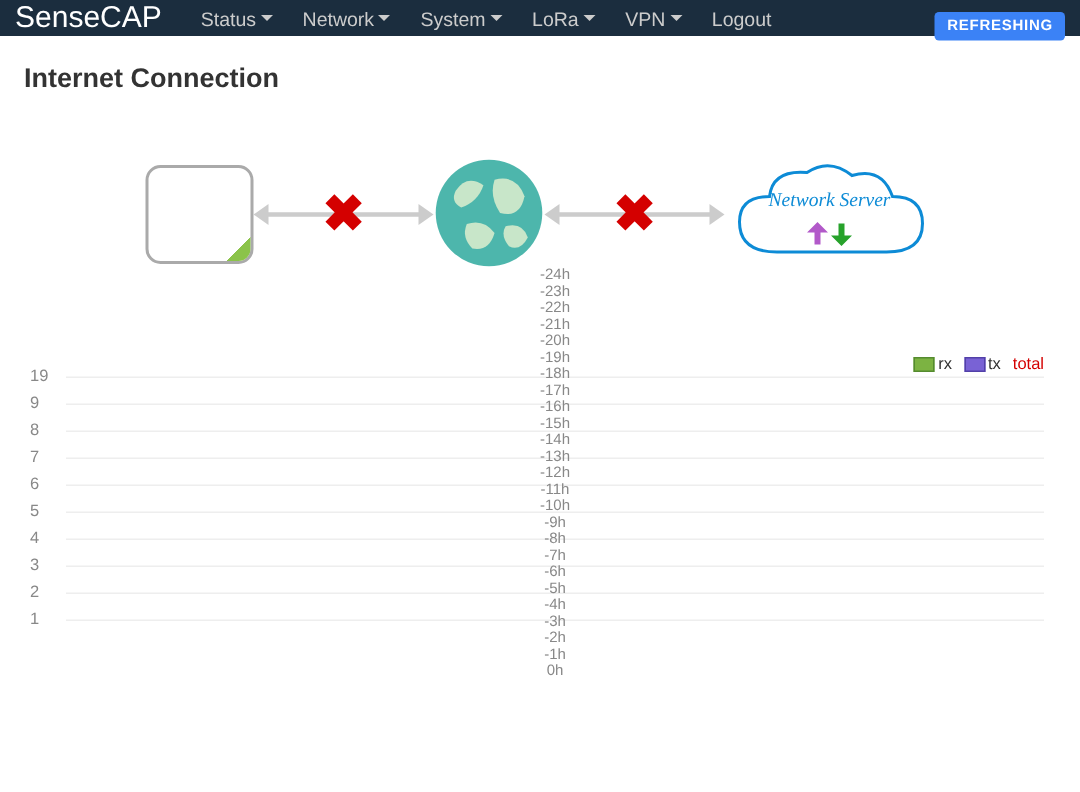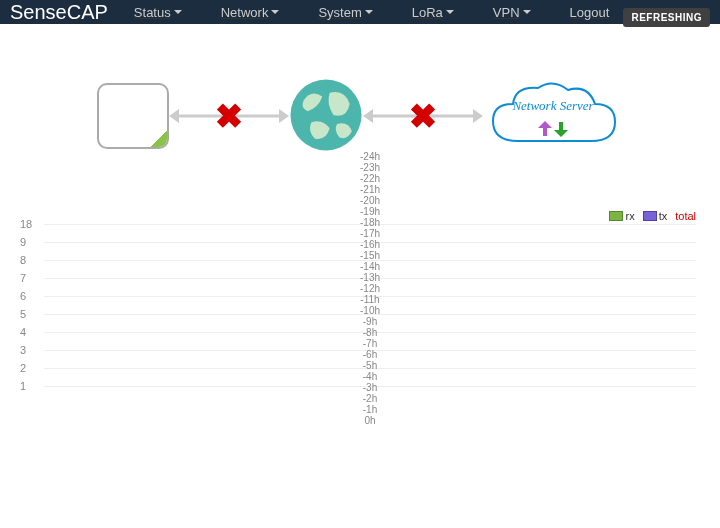--- a/index.html
+++ b/index.html
@@ -1,23 +1,23 @@
 <!DOCTYPE html>
 <html><head>
 <meta charset="utf-8">
 <style>
   * { box-sizing: border-box; margin: 0; padding: 0; }
   body { font-family: "Helvetica Neue", Helvetica, Arial, sans-serif; font-size: 14px; color: #333; background: #fff; width: 720px; }
   
   .navbar { background: #1b2d3e; height: 24px; display: flex; align-items: center; padding: 0 10px; position: relative; }
   .brand { color: #fff; font-size: 20px; font-weight: 500; margin-right: 18px; text-decoration: none; cursor: pointer; }
-  .nav-menu { display: flex; gap: 23px; text-decoration: underline; }
+  .nav-menu { display: flex; gap: 4px; }
   .nav-item { color: #ccc; font-size: 13px; padding: 6px 8px; cursor: pointer; display: flex; align-items: center; gap: 3px; }
   .caret { display: inline-block; width: 0; height: 0; border-left: 4px solid transparent; border-right: 4px solid transparent; border-top: 4px solid #ccc; }
-  .refresh-btn { position: absolute; right: 10px; top: 8px; background: #404040; color: #fff; font-size: 10px; font-weight: bold; padding: 4px 8px; border: none; border-radius: 3px; cursor: pointer; letter-spacing: 0.5px; }
+  .refresh-btn { position: absolute; right: 10px; top: 8px; background: #3b82f6; color: #fff; font-size: 10px; font-weight: bold; padding: 4px 8px; border: none; border-radius: 3px; cursor: pointer; letter-spacing: 0.5px; }
   
   .content { padding: 12px 16px 0 16px; }
   h2.section { font-size: 18px; font-weight: bold; color: #333; margin: 6px 0 20px 0; }
   
   .conn-diagram { display: flex; align-items: center; justify-content: center; gap: 0; height: 120px; margin: 20px 0 40px 0; }
   .conn-icon { flex-shrink: 0; }
   .device-box { width: 72px; height: 66px; border: 2px solid #aaa; border-radius: 10px; background: #fff; position: relative; }
   .device-box::after { content: ""; position: absolute; right: 0; bottom: 0; width: 16px; height: 16px; background: linear-gradient(135deg, transparent 50%, #8bc34a 50%); border-bottom-right-radius: 8px; }
   .conn-link { position: relative; width: 120px; height: 10px; display: flex; align-items: center; }
   .conn-line { position: absolute; left: 8px; right: 8px; top: 50%; height: 3px; background: #ccc; transform: translateY(-50%); }
@@ -72,20 +72,21 @@
       </div>
     <div class="nav-item">
         <span>Logout</span>
       </div>
   </div>
   <button class="refresh-btn">REFRESHING</button>
 </div>
 
 <div class="content">
 
+  <h2 class="section">Internet Connection</h2>
 
   <div class="conn-diagram">
 
     <div class="conn-icon">
       <div class="device-box"></div>
     </div>
 
     <div class="conn-link">
       <div class="arr-left"></div>
       <div class="conn-line"></div>
@@ -152,21 +153,21 @@
           <div class="chart-y-tick" style="top: 50%;">5</div>
           <div class="chart-grid-line" style="top: 50%;"></div>
           <div class="chart-y-tick" style="top: 40%;">6</div>
           <div class="chart-grid-line" style="top: 40%;"></div>
           <div class="chart-y-tick" style="top: 30%;">7</div>
           <div class="chart-grid-line" style="top: 30%;"></div>
           <div class="chart-y-tick" style="top: 20%;">8</div>
           <div class="chart-grid-line" style="top: 20%;"></div>
           <div class="chart-y-tick" style="top: 10%;">9</div>
           <div class="chart-grid-line" style="top: 10%;"></div>
-          <div class="chart-y-tick" style="top: 0%;">18</div>
+          <div class="chart-y-tick" style="top: 0%;">19</div>
           <div class="chart-grid-line" style="top: 0%;"></div>
         </div>
       <div class="chart-x-axis" id="chart-x-axis">
           <span class="chart-x-tick">-24h</span>
           <span class="chart-x-tick">-23h</span>
           <span class="chart-x-tick">-22h</span>
           <span class="chart-x-tick">-21h</span>
           <span class="chart-x-tick">-20h</span>
           <span class="chart-x-tick">-19h</span>
           <span class="chart-x-tick">-18h</span>

